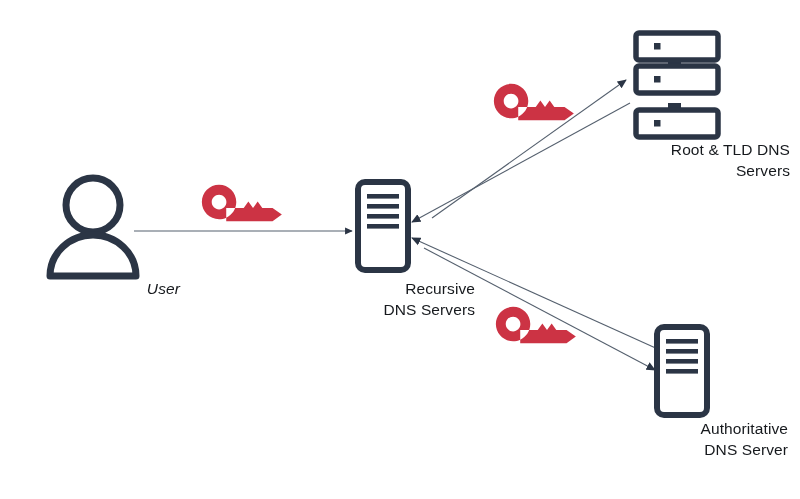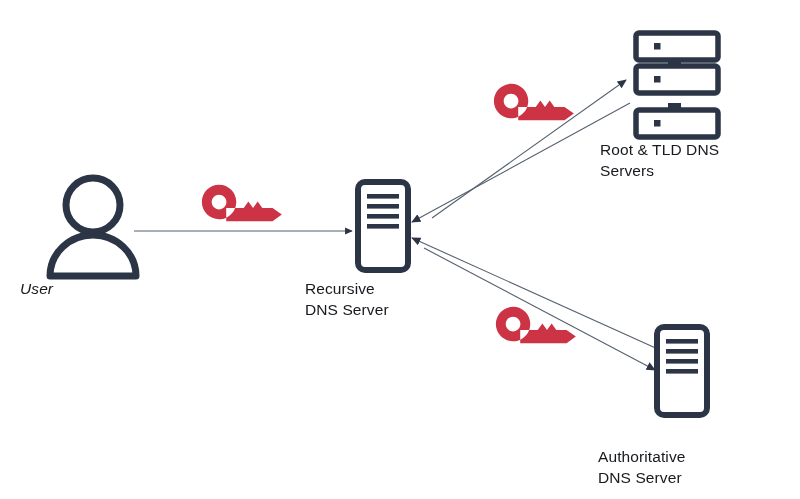--- a/index.html
+++ b/index.html
@@ -15,32 +15,32 @@
     font-family: "Liberation Sans", sans-serif;
   }
   #canvas {
     position: absolute;
     inset: 0;
     width: 800px;
     height: 499px;
   }
   .node-label {
     position: absolute;
-    text-align: left;
+    text-align: right;
     color: #16191d;
     font-family: "Liberation Sans", sans-serif;
     font-size: 15.5px;
     line-height: 21px;
     white-space: pre;
     letter-spacing: 0.1px;
   }
   #label-user      { left: 20px;  top: 278px; width: 160px; font-style: italic; }
   #label-recursive { left: 305px; top: 278px; width: 170px; }
   #label-root      { left: 600px; top: 139px; width: 190px; }
-  #label-auth      { left: 598px; top: 418px; width: 190px; margin-top: 28px; }
+  #label-auth      { left: 598px; top: 418px; width: 190px; }
 </style>
 </head>
 <body>
 
 <svg id="canvas" viewBox="0 0 800 499">
 
   <defs>
     <marker id="arrowSmall" viewBox="0 0 10 10" refX="9" refY="5" markerWidth="7" markerHeight="7" orient="auto-start-reverse">
       <path d="M 0 0.6 L 10 5 L 0 9.4 z" fill="#2b3545"></path>
     </marker>
@@ -139,19 +139,19 @@
 
   <g transform="translate(494,305) scale(0.93)">
     <use href="#keyGlyph"></use>
   </g>
 
 </svg>
 
 <div class="node-label" id="label-user">User</div>
 
 <div class="node-label" id="label-recursive">Recursive
-DNS Server</div>
+DNS Servers</div>
 
 <div class="node-label" id="label-root">Root &amp; TLD DNS
 Servers</div>
 
 <div class="node-label" id="label-auth">Authoritative
 DNS Server</div>
 
 </body></html>

